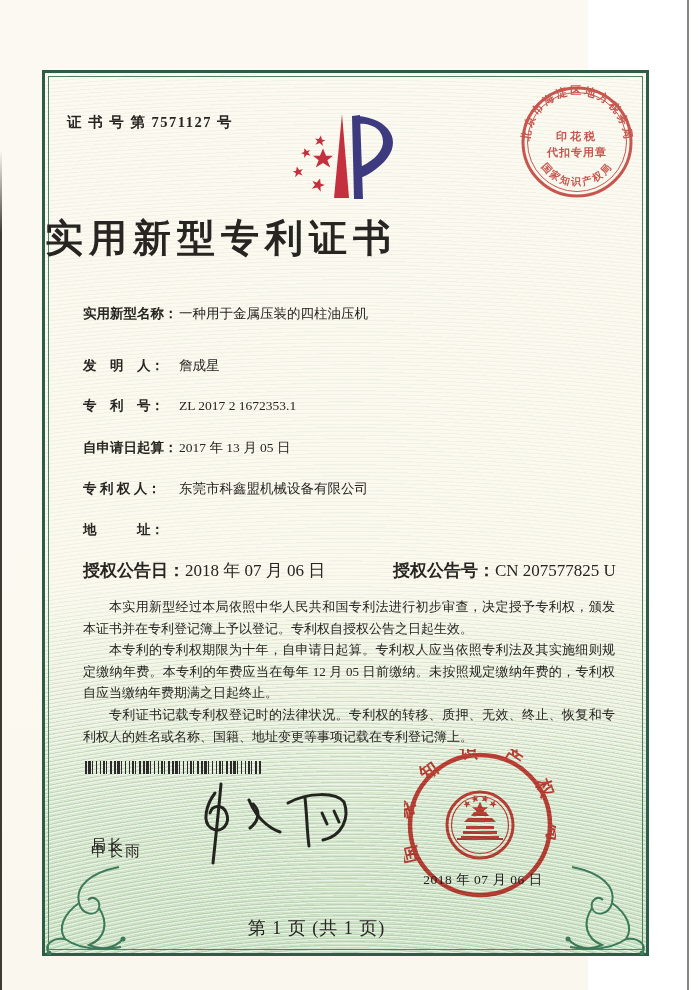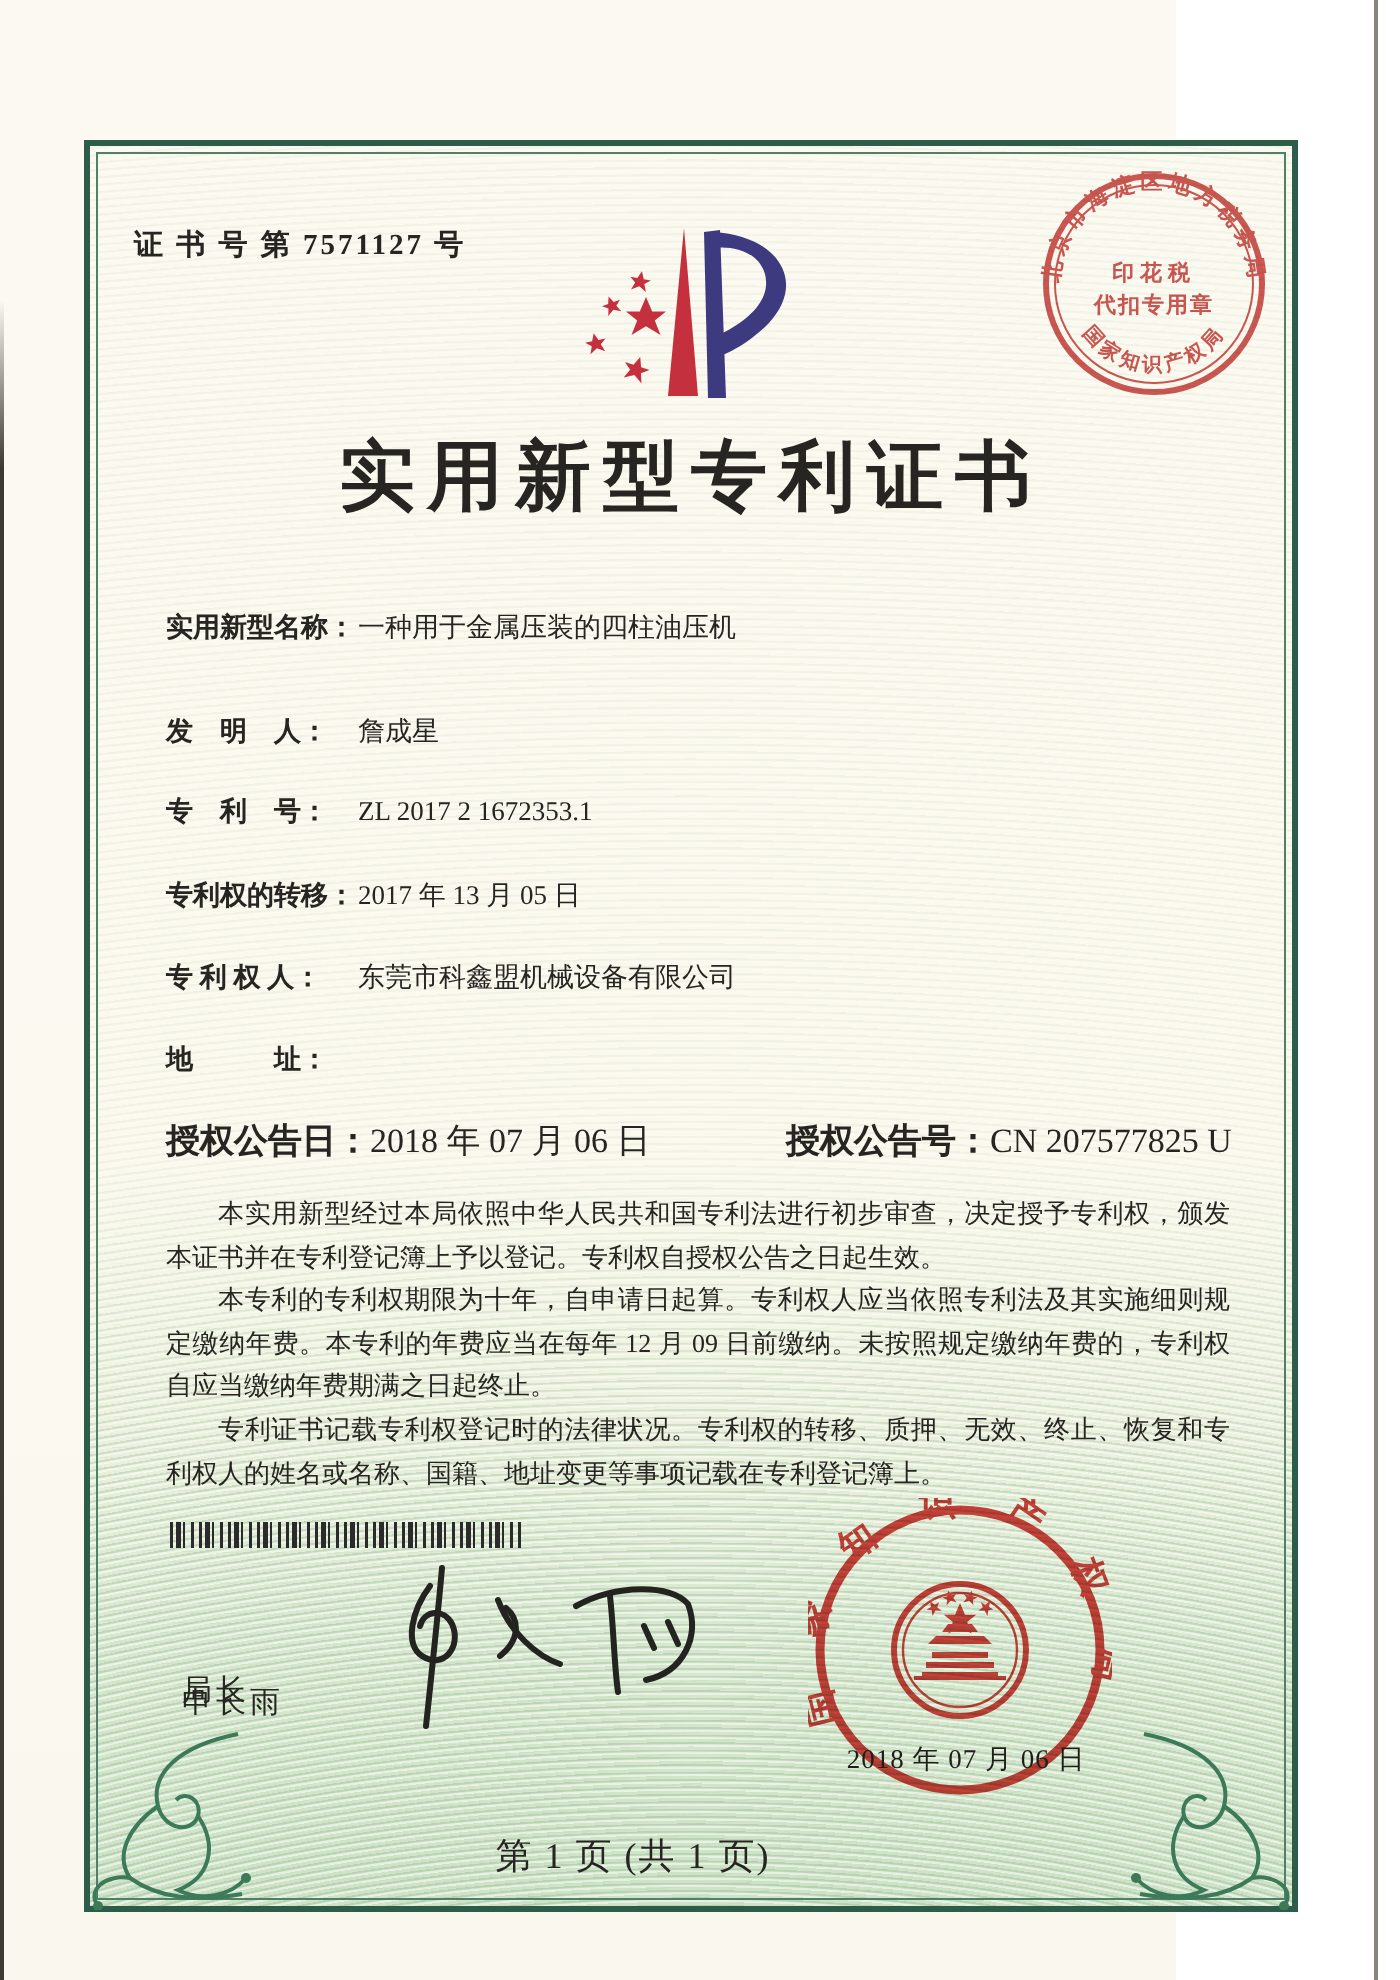--- a/index.html
+++ b/index.html
@@ -25,21 +25,21 @@
     background:
       repeating-radial-gradient(900px 520px at 50% 138%, rgba(255,255,255,0.5) 0 1.4px, rgba(125,170,125,0.28) 2.6px 3.8px, rgba(255,255,255,0) 3.8px 6.4px),
       repeating-radial-gradient(1100px 700px at 18% -30%, rgba(125,170,125,0.07) 0 1px, rgba(255,255,255,0) 1px 8px);
     -webkit-mask-image:linear-gradient(180deg,rgba(0,0,0,.28) 0%,rgba(0,0,0,.3) 58%,#000 76%,#000 100%);
             mask-image:linear-gradient(180deg,rgba(0,0,0,.28) 0%,rgba(0,0,0,.3) 58%,#000 76%,#000 100%);}
   .frame-inner{position:absolute;inset:3px;border:1px solid #4f8166;}
 
   .cert-no{position:absolute;left:22px;top:40px;font-size:14.5px;letter-spacing:1.5px;font-weight:600;}
   .logo{position:absolute;left:228px;top:28px;}
   .tax-stamp{position:absolute;left:474px;top:11px;mix-blend-mode:multiply;opacity:.92;}
-  .title{position:absolute;left:0;top:140px;width:100%;text-align:center;
+  .title{position:absolute;left:0;top:140px;width:100%;text-align:left;
     font-size:38px;font-weight:700;letter-spacing:6px;}
 
   .frow{position:absolute;left:38px;right:22px;display:flex;align-items:flex-start;
     font-size:13.5px;line-height:21px;}
   .flabel{flex:0 0 96px;font-weight:600;white-space:nowrap;}
   .fvalue{max-width:398px;}
   .grow{position:absolute;left:38px;right:22px;font-size:17px;line-height:21px;}
   .glabel{font-weight:600;}
   .gright{position:absolute;left:310px;top:0;}
 
@@ -123,39 +123,39 @@
     </div>
     <div class="frow" style="top:282px">
       <span class="flabel">发　明　人：</span>
       <span class="fvalue">詹成星</span>
     </div>
     <div class="frow" style="top:322px">
       <span class="flabel">专　利　号：</span>
       <span class="fvalue">ZL 2017 2 1672353.1</span>
     </div>
     <div class="frow" style="top:364px">
-      <span class="flabel">专利权的转移：</span>
+      <span class="flabel">自申请日起算：</span>
       <span class="fvalue">2017 年 13 月 05 日</span>
     </div>
     <div class="frow" style="top:405px">
       <span class="flabel">专 利 权 人：</span>
       <span class="fvalue">东莞市科鑫盟机械设备有限公司</span>
     </div>
     <div class="frow" style="top:446px">
       <span class="flabel">地　　　址：</span>
     </div>
 
     <div class="grow" style="top:487px">
       <span><span class="glabel">授权公告日：</span><span>2018 年 07 月 06 日</span></span>
       <span class="gright"><span class="glabel">授权公告号：</span><span>CN 207577825 U</span></span>
     </div>
 
     <div class="paragraphs">
       <p>本实用新型经过本局依照中华人民共和国专利法进行初步审查，决定授予专利权，颁发本证书并在专利登记簿上予以登记。专利权自授权公告之日起生效。</p>
-      <p>本专利的专利权期限为十年，自申请日起算。专利权人应当依照专利法及其实施细则规定缴纳年费。本专利的年费应当在每年 12 月 09 日前缴纳。未按照规定缴纳年费的，专利权自应当缴纳年费期满之日起终止。</p>
+      <p>本专利的专利权期限为十年，自申请日起算。专利权人应当依照专利法及其实施细则规定缴纳年费。本专利的年费应当在每年 12 月 05 日前缴纳。未按照规定缴纳年费的，专利权自应当缴纳年费期满之日起终止。</p>
       <p>专利证书记载专利权登记时的法律状况。专利权的转移、质押、无效、终止、恢复和专利权人的姓名或名称、国籍、地址变更等事项记载在专利登记簿上。</p>
     </div>
 
     <div class="barcode"></div>
 
     <div class="sig-title">局长</div>
     <div class="sig-name">申长雨</div>
 
     <svg class="signature" width="175" height="92" viewBox="0 0 175 92">
       <g fill="none" stroke="#23241f" stroke-width="3" stroke-linecap="round">

